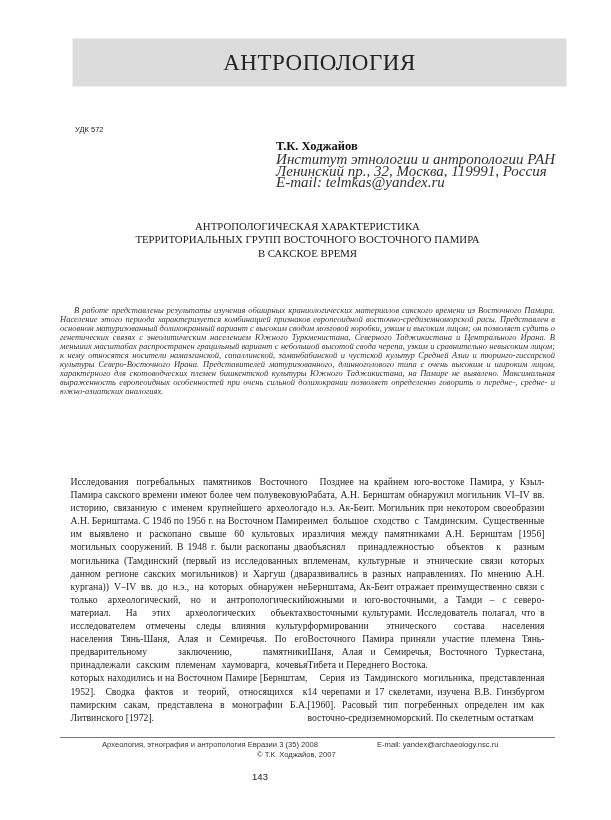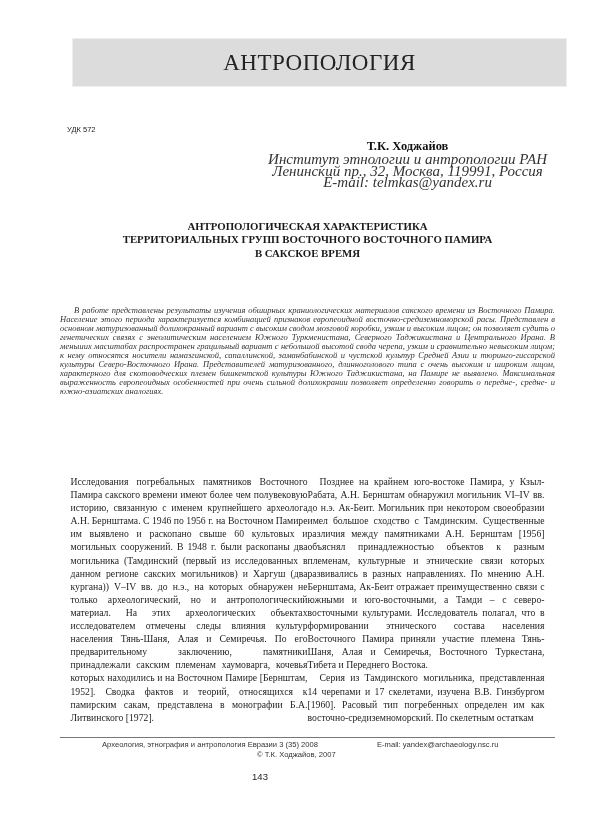--- a/index.html
+++ b/index.html
@@ -6,32 +6,32 @@
   body { width: 611px; height: 820px; position: relative; overflow: hidden; color: #1a1a1a; }
   .section-band {
     position: absolute; left: 72px; top: 38px; width: 495px; height: 49px;
     background: #dcdcdd; border: 1px solid #eeeeee; box-sizing: border-box;
     display: flex; align-items: center; justify-content: center;
   }
   .section-band span {
     font-family: "Liberation Serif", "DejaVu Serif", serif; font-size: 23px; letter-spacing: 0.5px; color: #222;
   }
   .udk {
-    position: absolute; left: 67px; top: 125px;
+    position: absolute; left: 75px; top: 125px;
     font-family: "Liberation Sans", sans-serif; font-size: 7.5px; color: #222;
   }
   .author-block {
-    position: absolute; right: 64px; top: 138px; text-align: center;
+    position: absolute; right: 56px; top: 138px; text-align: left;
     font-family: "Liberation Serif", serif;
   }
   .author-name { font-size: 12.5px; font-weight: bold; line-height: 16px; color: #111; }
   .author-aff { font-size: 15px; font-style: italic; line-height: 11.5px; color: #333; }
   .title {
     position: absolute; left: 60px; top: 220px; width: 495px; text-align: center;
-    font-family: "Liberation Serif", serif; font-weight: bold; font-size: 10.8px; line-height: 13.4px;
+    font-family: "Liberation Serif", serif; font-weight: normal; font-size: 10.8px; line-height: 13.4px;
     color: #1a1a1a;
   }
   .abstract {
     position: absolute; left: 60px; top: 306px; width: 495px;
     font-family: "Liberation Serif", serif; font-style: italic; font-size: 8.5px; line-height: 9px;
     text-align: justify; text-indent: 14px; color: #333;
   }
   .columns {
     position: absolute; left: 60px; top: 475px; width: 495px;
     display: flex; justify-content: center;

